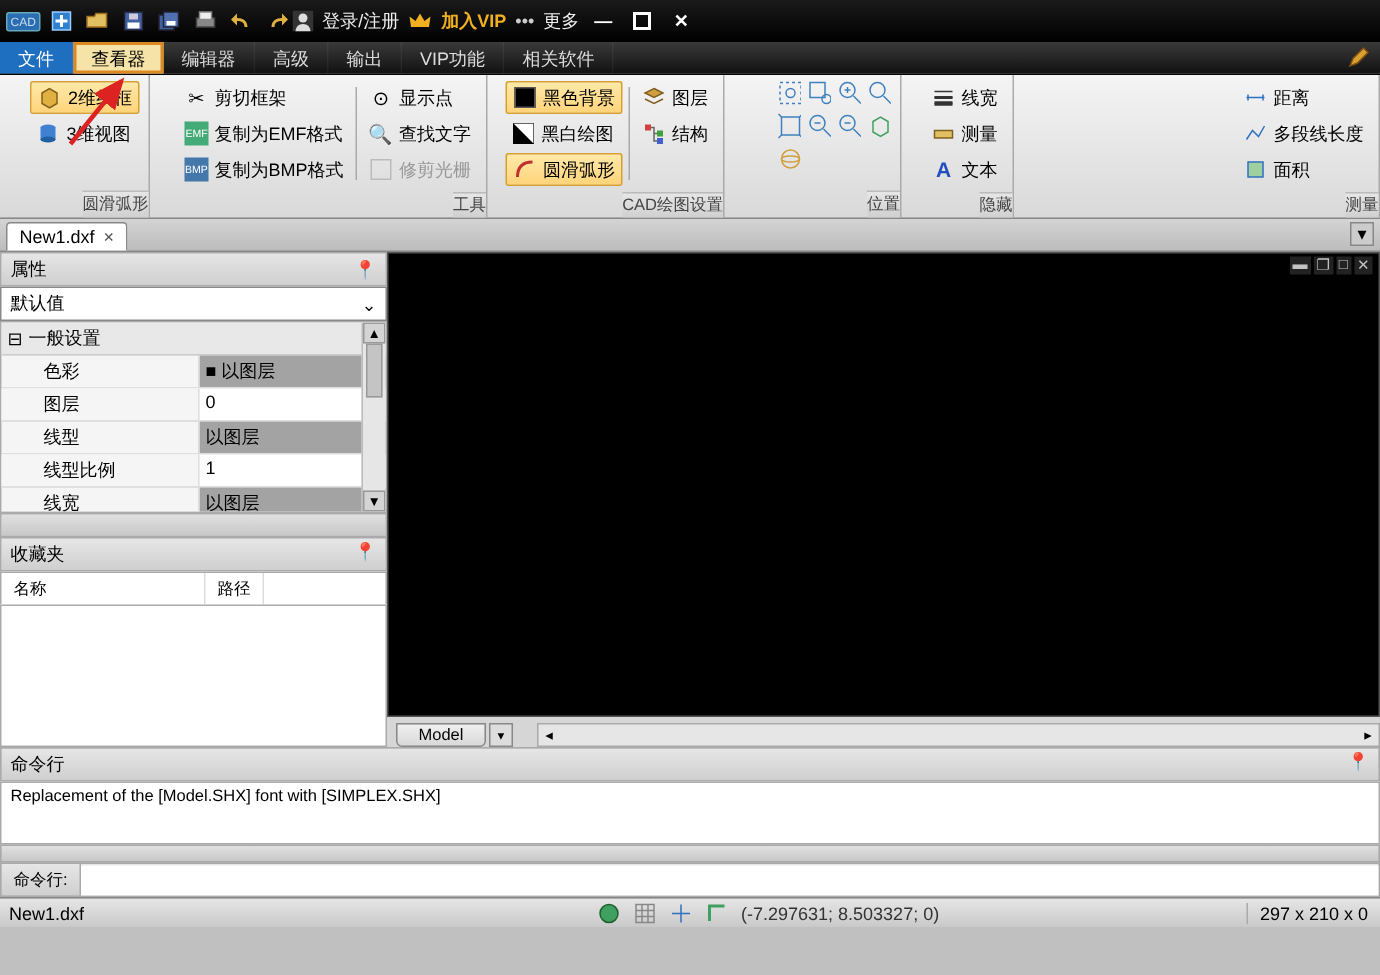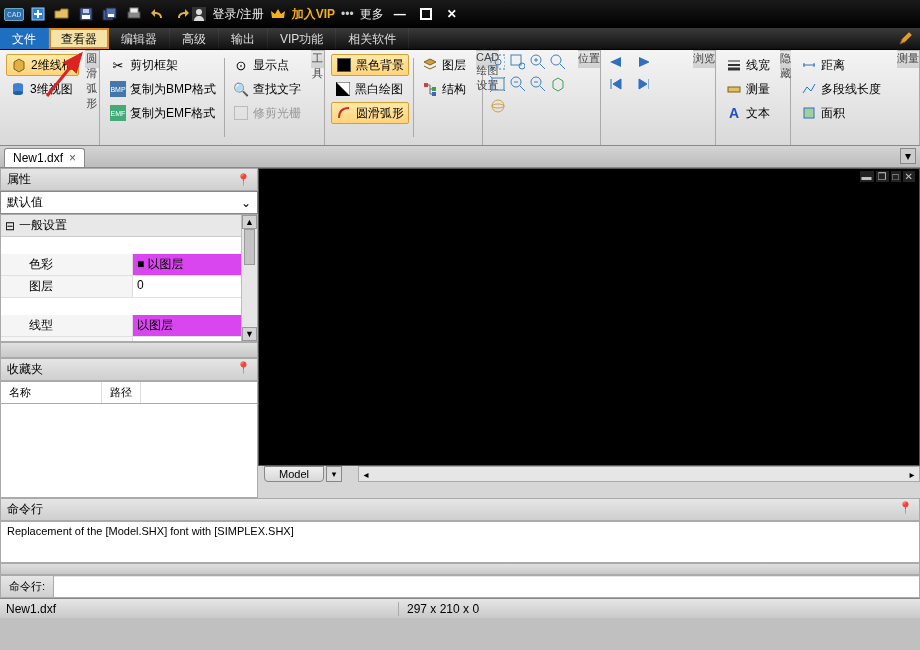--- a/index.html
+++ b/index.html
@@ -2,41 +2,41 @@
 <html><head>
 <meta charset="utf-8">
 <style>
 * { margin: 0; padding: 0; box-sizing: border-box; font-family: "Microsoft YaHei", SimSun, sans-serif; font-size: 12px; }
 body { background: #c0c0c0; width: 920px; height: 650px; overflow: hidden; }
 
 
 .titlebar { height: 28px; background: linear-gradient(#1a1a1a,#000); display: flex; align-items: center; color: #fff; }
 .titlebar-l { display: flex; align-items: center; gap: 4px; padding-left: 4px; }
 .tb-ico { width: 20px; height: 20px; display:inline-flex; align-items:center; justify-content:center; color:#ddd; cursor:pointer; }
-.appicon { background:#2a6db3; border:1px solid #6ab; border-radius:2px; font-size:8px; padding:1px 2px; color:#cde;font-family:Liberation Mono, monospace; }
+.appicon { background:#2a6db3; border:1px solid #6ab; border-radius:2px; font-size:8px; padding:1px 2px; color:#cde; }
 .titlebar-c { flex:1; text-align:center; font-size:13px; color:#fff; }
 .titlebar-r { display:flex; align-items:center; gap:6px; padding-right:6px; }
 .vip { color:#f0b020; font-weight:bold; }
 .crown { color:#f0b020; }
 .win-btn { width:20px; height:20px; display:inline-flex; align-items:center; justify-content:center; color:#fff; cursor:pointer; font-weight:bold; }
 
 
 .menubar { height: 22px; background: linear-gradient(#3a3a3a,#111); display:flex; align-items:stretch; color:#eee; border-bottom:1px solid #000; position:relative;}
 .menu-item { padding:3px 12px; cursor:pointer; color:#ddd; border-right:1px solid rgba(255,255,255,0.05);}
 .menu-item.file { background:#1f6fc0; color:#fff; }
 .menu-item.active { background:#f5e3a8; color:#000; border:2px solid #d82; padding:1px 10px; }
 .penicon { position:absolute; right:6px; top:2px; }
 
 
 .arrow-annot { position:absolute; left:37px; top:46px; pointer-events:none; z-index:50;}
 .arrow-annot svg { overflow:visible;}
 
 
 .ribbon { height: 96px; background: linear-gradient(#f4f4f4,#d9d9d9); display:flex; border-bottom:1px solid #888; }
-.ribgrp { border-right:1px solid #aaa; display:flex; flex-direction:row; }
+.ribgrp { border-right:1px solid #aaa; display:flex; flex-direction:column;align-items:flex-end; }
 .ribgrp-body { flex:1; display:flex; padding:4px 6px; gap:2px;}
 .ribgrp-label { height:18px; text-align:center; font-size:11px; color:#444; border-top:1px solid #bbb; background:linear-gradient(#e6e6e6,#d0d0d0);}
 .ribcol { display:flex; flex-direction:column; gap:2px; }
 .ribitem { display:flex; align-items:center; gap:4px; padding:1px 4px; cursor:pointer; border-radius:2px; white-space:nowrap; height:22px;}
 .ribitem.hl { background: linear-gradient(#ffe9a8,#ffd47a); border:1px solid #d8a030; }
 .rico { width:16px; height:16px; display:inline-flex; align-items:center; justify-content:center; font-size:13px;}
 .ico-sq { width:14px; height:14px; border:1px solid #555; display:inline-block;}
 
 
 .doctabbar { height:22px; background:linear-gradient(#d4d4d4,#bcbcbc); display:flex; align-items:flex-end; border-bottom:1px solid #888; position:relative;}
@@ -45,37 +45,37 @@
 .endtab { position:absolute; right:4px; top:2px; width:16px; height:16px; background:#ccc; border:1px solid #888; display:flex; align-items:center; justify-content:center; cursor:pointer;}
 
 
 .main { display:flex; height:330px; }
 .left { width:258px; display:flex; flex-direction:column; background:#f0f0f0;}
 .panel-hdr { background:linear-gradient(#e6e6e6,#cfcfcf); border:1px solid #aaa; padding:2px 6px; display:flex; justify-content:space-between; align-items:center; font-size:11px;}
 .combo { background:#fff; border:1px solid #888; padding:2px 6px; display:flex; justify-content:space-between; align-items:center; margin:0; }
 .propgrid { flex:0 0 auto; background:#fff; border:1px solid #aaa; height:128px; overflow:hidden; position:relative;}
 .propgrid .section { background:#e8e8e8; border-bottom:1px solid #ccc; padding:2px 4px; font-size:11px; display:flex; align-items:center; gap:4px;}
 .proprow { display:flex; border-bottom:1px solid #e0e0e0; font-size:11px; background:#fff;}
-.proprow.alt { background:#d946ef;margin-top:17px;}
+.proprow.alt { background:#a3a3a3;}
 .proprow .k { width:132px; padding:2px 4px 2px 28px; background:#f5f5f5; border-right:1px solid #ddd;}
 .proprow .v { flex:1; padding:2px 4px;}
 .scrollv { position:absolute; right:0; top:0; bottom:0; width:16px; background:#e6e6e6; border-left:1px solid #bbb;}
 .scrollv .thumb{ position:absolute; left:2px; right:2px; top:2px; height:36px; background:#c4c4c4; border:1px solid #999;}
 .scrollv .btn{ position:absolute; left:0; right:0; height:14px; background:#d4d4d4; border:1px solid #999; display:flex; align-items:center; justify-content:center; font-size:9px; cursor:pointer;}
 
 .favhdr { background:linear-gradient(#e6e6e6,#cfcfcf); border:1px solid #aaa; padding:2px 6px; display:flex; justify-content:space-between; font-size:11px;}
 .favcols { display:flex; background:#fff; border:1px solid #aaa; border-bottom:none; }
 .favcols div{ padding:3px 8px; font-size:11px; border-right:1px solid #ddd;}
 .favbody { flex:1; background:#fff; border:1px solid #aaa;}
 
 .right { flex:1; display:flex; flex-direction:column; background:#d6d6d6;}
 .canvas { flex:1; background:#000; margin:0; position:relative; border:1px solid #555;}
 .canvas-ctrls { position:absolute; right:4px; top:2px; display:flex; gap:2px;}
 .canvas-ctrls span{ color:#c2c2c2; font-size:10px; cursor:pointer; background:#222; padding:0 2px;}
-.modelbar { height:32px; display:flex; align-items:flex-start;}
+.modelbar { height:20px; display:flex; align-items:flex-end;}
 .modeltab { background:linear-gradient(#f0f0f0,#d8d8d8); border:1px solid #888; border-radius:0 0 4px 4px; padding:1px 14px; margin-left:6px; font-size:11px;}
 .hscroll { flex:1; height:16px; margin-left:10px; background:#e6e6e6; border:1px solid #aaa; display:flex; align-items:center;}
 .hscroll .ab{ width:14px; text-align:center; cursor:pointer; font-size:10px;}
 .dropbtn { width:16px; height:16px; border:1px solid #888; background:#ddd; margin:0 6px 0 2px; display:flex; align-items:center; justify-content:center; font-size:9px; cursor:pointer;}
 
 
 .cmd-hdr { background:linear-gradient(#e6e6e6,#cfcfcf); border:1px solid #aaa; padding:2px 6px; display:flex; justify-content:space-between; font-size:11px;}
 .cmd-body { height:42px; background:#fff; border:1px solid #aaa; padding:3px 6px; font-size:11px; overflow:auto;}
 .cmd-input-row { display:flex; align-items:center; background:linear-gradient(#e6e6e6,#cfcfcf); border:1px solid #aaa;}
 .cmd-label { padding:3px 8px; font-size:11px; border-right:1px solid #aaa;}
@@ -221,26 +221,26 @@
   </div>
 
   <div class="ribgrp" style="width:225px">
     <div class="ribgrp-body">
       <div class="ribcol">
         <div class="ribitem">
             <span class="rico">✂</span>
             <span>剪切框架</span>
           </div>
         <div class="ribitem">
+            <span class="rico" style="font-size:7px;background:#4a7;color:#fff;padding:1px">EMF</span>
+            <span>复制为EMF格式</span>
+          </div>
+        <div class="ribitem">
             <span class="rico" style="font-size:7px;background:#47a;color:#fff;padding:1px">BMP</span>
             <span>复制为BMP格式</span>
-          </div>
-        <div class="ribitem">
-            <span class="rico" style="font-size:7px;background:#4a7;color:#fff;padding:1px">EMF</span>
-            <span>复制为EMF格式</span>
           </div>
       </div>
       <div class="sep"></div>
       <div class="ribcol">
         <div class="ribitem">
             <span class="rico">⊙</span>
             <span>显示点</span>
           </div>
         <div class="ribitem">
             <span class="rico">🔍</span>
@@ -372,51 +372,20 @@
                 <circle cx="9" cy="9" r="6" fill="none" stroke="#d0a040"></circle>
                 <ellipse cx="9" cy="9" rx="6" ry="2" fill="none" stroke="#d0a040"></ellipse>
               </svg>
             </span>
         </div>
       </div>
     </div>
     <div class="ribgrp-label">位置</div>
   </div>
 
-  <div class="ribgrp" style="width:115px">
-    <div class="ribgrp-body">
-      <div class="ribcol" style="align-items:center;gap:6px">
-        <div style="display:flex;gap:10px">
-          <span class="rico" style="cursor:pointer">
-              <svg width="20" height="16">
-                <path d="M14 3v10L3 8z" fill="#3070c0"></path>
-              </svg>
-            </span>
-          <span class="rico" style="cursor:pointer">
-              <svg width="20" height="16">
-                <path d="M6 3v10l11-5z" fill="#3070c0"></path>
-              </svg>
-            </span>
-        </div>
-        <div style="display:flex;gap:10px">
-          <span class="rico" style="cursor:pointer">
-              <svg width="20" height="16">
-                <path d="M4 3v10M14 3v10L6 8z" fill="#3070c0" stroke="#3070c0"></path>
-              </svg>
-            </span>
-          <span class="rico" style="cursor:pointer">
-              <svg width="20" height="16">
-                <path d="M16 3v10M6 3v10l8-5z" fill="#3070c0" stroke="#3070c0"></path>
-              </svg>
-            </span>
-        </div>
-      </div>
-    </div>
-    <div class="ribgrp-label">浏览</div>
-  </div>
 
   <div class="ribgrp" style="width:75px">
     <div class="ribgrp-body">
         <div class="ribcol">
       <div class="ribitem">
             <span class="rico">
               <svg width="14" height="14">
                 <path d="M1 3h12M1 7h12M1 11h12" stroke="#333" stroke-width="1"></path>
                 <path d="M1 7h12" stroke="#333" stroke-width="2"></path>
                 <path d="M1 11h12" stroke="#333" stroke-width="3"></path>
@@ -522,21 +491,21 @@
         <div class="thumb" style="top:14px"></div>
         <div class="btn" style="bottom:0">▼</div>
       </div>
     </div>
     <div style="height:16px;background:linear-gradient(#e0e0e0,#c8c8c8);border:1px solid #aaa"></div>
     <div class="favhdr">
       <span>收藏夹</span>
         <span style="cursor:pointer">📍</span>
     </div>
     <div class="favcols">
-      <div style="width:101px">名称</div>
+      <div style="width:136px">名称</div>
       <div>路径</div>
     </div>
     <div class="favbody"></div>
   </div>
 
   <div class="right">
     <div class="canvas">
       <div class="canvas-ctrls">
         <span>▬</span>
         <span>❐</span>
@@ -562,14 +531,38 @@
 </div>
 <div class="cmd-body">Replacement of the [Model.SHX] font with [SIMPLEX.SHX]</div>
 <div style="height:12px;background:linear-gradient(#e0e0e0,#c8c8c8);border:1px solid #aaa"></div>
 <div class="cmd-input-row">
   <div class="cmd-label">命令行:</div>
   <input class="cmd-input" style="">
 </div>
 
 <div class="statusbar">
   <div class="status-l">New1.dxf</div>
+  <div class="status-m">
+    <span class="sico">
+        <svg width="14" height="14">
+          <circle cx="7" cy="7" r="6" fill="#40a060" stroke="#206030"></circle>
+        </svg>
+      </span>
+    <span class="sico">
+        <svg width="14" height="14">
+          <rect x="1" y="1" width="12" height="12" fill="none" stroke="#888"></rect>
+          <path d="M5 1v12M9 1v12M1 5h12M1 9h12" stroke="#888"></path>
+        </svg>
+      </span>
+    <span class="sico">
+        <svg width="14" height="14">
+          <path d="M7 1v12M1 7h12" stroke="#3070c0"></path>
+        </svg>
+      </span>
+    <span class="sico">
+        <svg width="14" height="14">
+          <path d="M2 12V2h10" fill="none" stroke="#40a060" stroke-width="2"></path>
+        </svg>
+      </span>
+    <span class="coords">(-7.297631; 8.503327; 0)</span>
+  </div>
   <div class="status-r">297 x 210 x 0</div>
 </div>
 
 </body></html>

